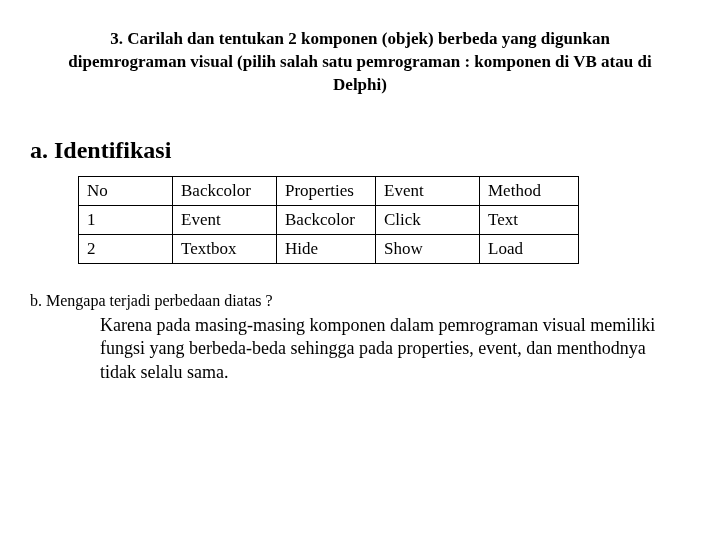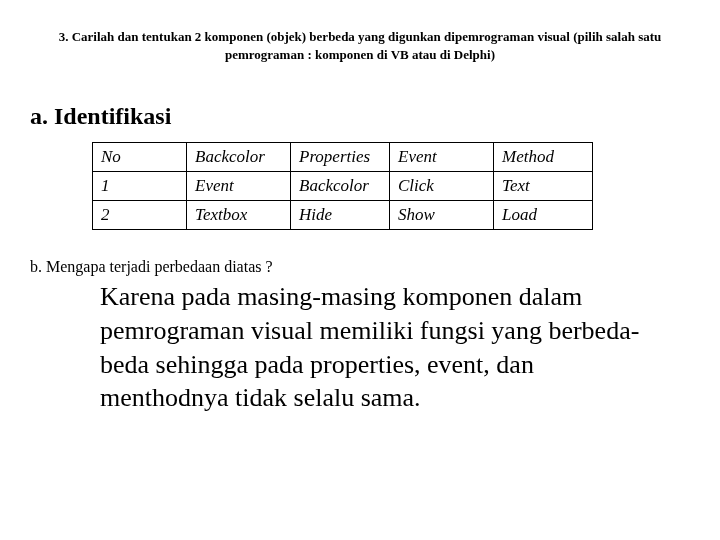--- a/index.html
+++ b/index.html
@@ -7,54 +7,53 @@
       background: #fff;
       color: #000;
       margin: 0;
       padding: 28px 30px 20px 30px;
       width: 720px;
       height: 540px;
       box-sizing: border-box;
     }
     .heading {
       font-weight: bold;
-      font-size: 13px;
+      font-size: 17px;
       text-align: center;
       margin: 0 auto 40px auto;
       max-width: 620px;
       line-height: 1.35;
     }
     .subheading {
       font-size: 24px;
       margin: 0 0 12px 0;
       font-weight: bold;
     }
     table {
       border-collapse: collapse;
-      margin-left: 62px;
+      margin-left: 48px;
       margin-bottom: 28px;
-      font-style: italic;
     }
     td {
       border: 1.5px solid #000;
       padding: 4px 10px 4px 8px;
       font-size: 17px;
       vertical-align: top;
     }
     .col-no { width: 75px; }
     .col-komponen { width: 85px; }
     .col-properties { width: 80px; }
     .col-event { width: 85px; }
     .col-method { width: 80px; }
     .question {
       font-size: 16px;
       margin: 0 0 4px 0;
     }
     .answer {
-      font-size: 26px;
+      font-size: 18px;
       margin-left: 70px;
       line-height: 1.3;
       max-width: 560px;
     }
   </style>
 </head>
 <body>
 
 <div class="heading">3. Carilah dan tentukan 2 komponen (objek) berbeda yang digunkan dipemrograman visual (pilih salah satu pemrograman : komponen di VB atau di Delphi)</div>
 

